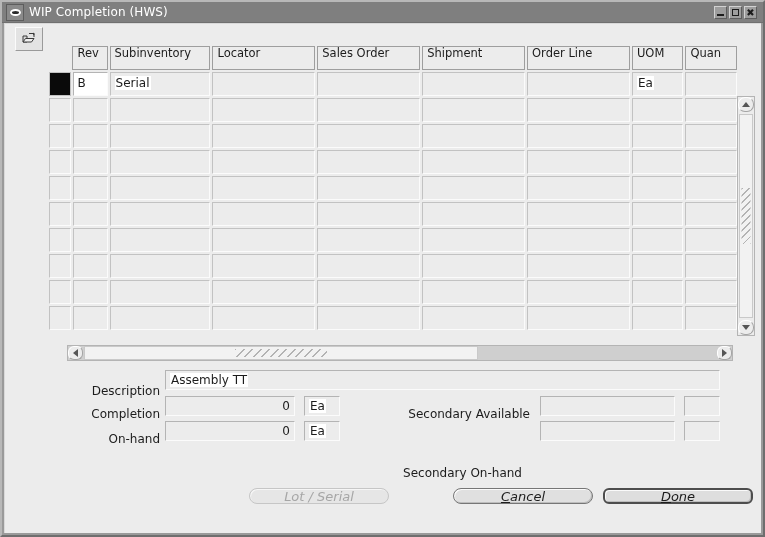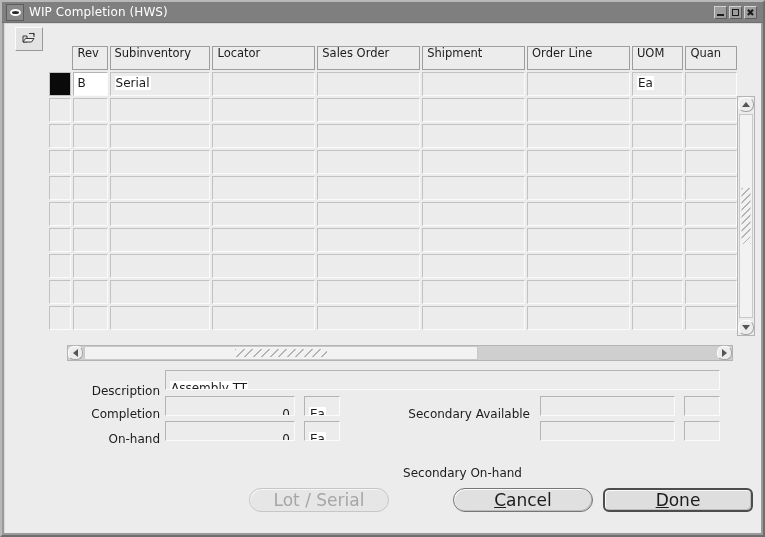--- a/index.html
+++ b/index.html
@@ -277,40 +277,41 @@
     position:absolute;
     background: #ececec;
     border-top: 1px solid #b4b4b4;
     border-left: 1px solid #b4b4b4;
     border-right: 1px solid #fbfbfb;
     border-bottom: 1px solid #fbfbfb;
     box-sizing: border-box;
     font-size: 12px;
     color: #1c1c1c;
     line-height: 18px;
-    padding: 8px 4px;
+    padding: 0 4px;
     overflow: hidden;
     white-space: nowrap;
   }
   .dfield.num { text-align: right; }
   .dfield .hl { background:#ffffff; padding:0 1px; }
 
   
   .buttons { position:absolute; left:0; top:464px; width:757px; height:40px; }
   .btn {
     position:absolute;
-    height: 24px;
+    height: 16px;
     background: #e0e0e0;
     border: 1px solid #767676;
     border-radius: 13px;
     box-sizing: border-box;
-    font-size: 17px;
+    font-size: 13px;
     color: #1c1c1c;
     display:flex; align-items:center; justify-content:center;
     box-shadow: inset 1px 1px 0 #fafafa, inset -1px -1px 0 #bdbdbd;
+    font-style: italic;
   }
   .btn.disabled {
     color: #a6a6a6;
     border: 1px solid #c6c6c6;
     background: #e6e6e6;
     box-shadow: inset 1px 1px 0 #f6f6f6;
   }
   .btn.default {
     border: 2px solid #4d4d4d;
     border-radius: 6px;

